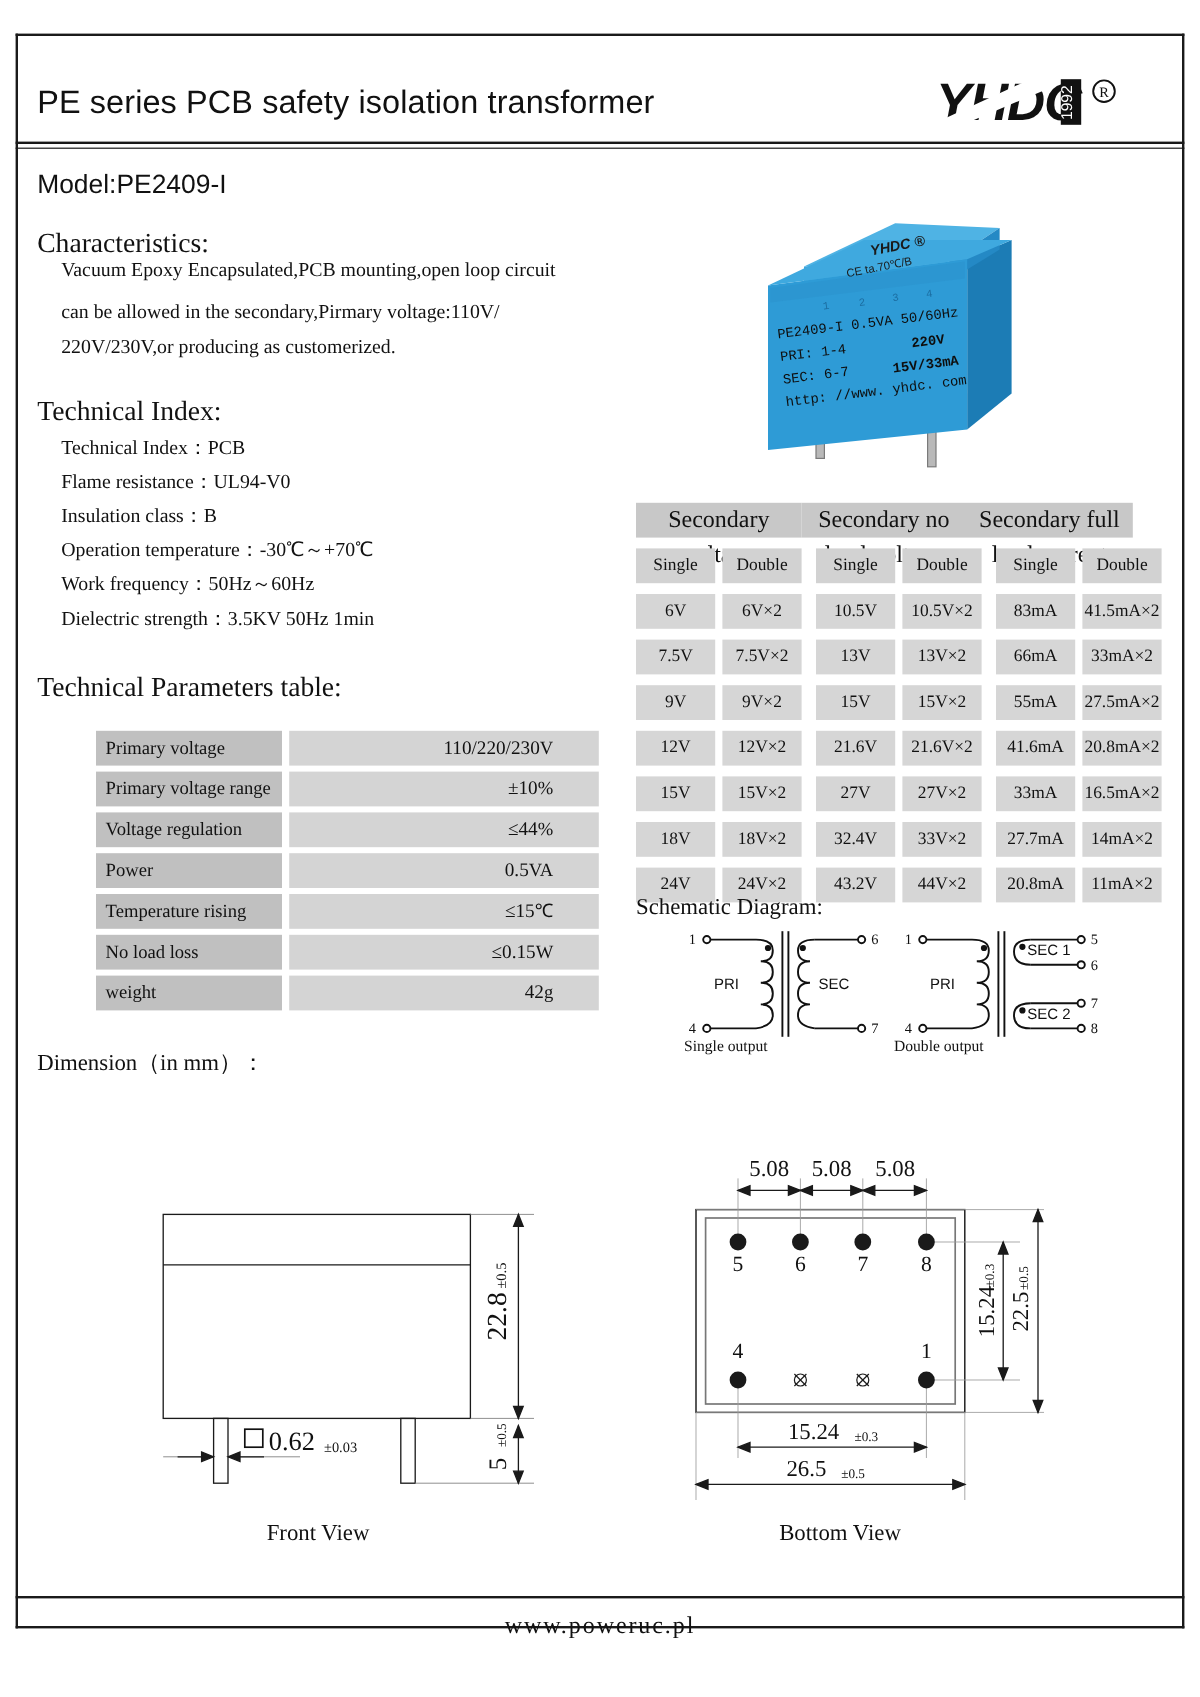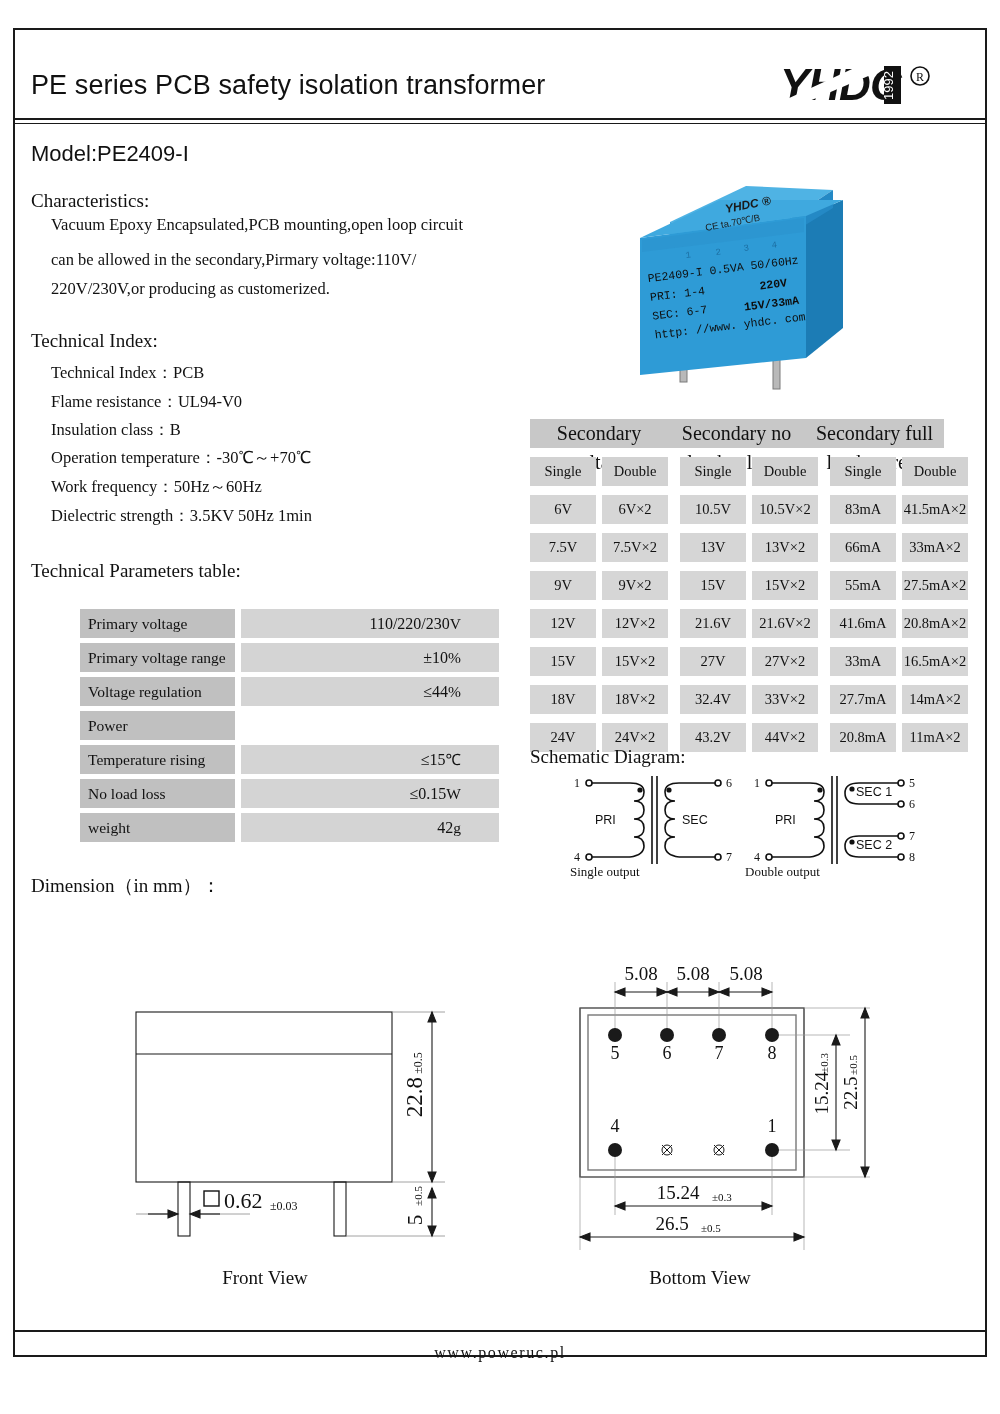--- a/index.html
+++ b/index.html
@@ -44,34 +44,34 @@
     left: 780px; top: 60px;
     width: 200px; height: 50px;
   }
   .logo svg { display:block; }
 
   .footer-url {
     position: absolute;
     left: 0; top: 1344px;
     width: 1000px;
     text-align: center;
-    font-size: 16px;
+    font-size: 20px;
     letter-spacing: 1.6px;
     font-family: "Liberation Serif", serif;
   }
 
   
   .model-line {
     position:absolute; left:31px; top:141px;
     font-family:"Liberation Sans", sans-serif;
     font-size:22px;
   }
   .sec-head {
     position:absolute;
-    font-size:19px;
+    font-size:23px;
   }
   .body-line {
     position:absolute;
     font-size:16.5px;
     white-space:nowrap;
   }
 
   
   .ptable { position:absolute; left:57px; top:609px; }
   .ptable .prow { display:flex; margin-bottom:5px; }
@@ -191,20 +191,24 @@
     </div>
     <div class="prow">
       <div class="pname">Voltage regulation</div>
       <div class="pval">
         <span>≤44</span>
         <span class="punit">%</span>
       </div>
     </div>
     <div class="prow">
       <div class="pname">Power</div>
+      <div class="pval">
+        <span>0.5</span>
+        <span class="punit">VA</span>
+      </div>
     </div>
     <div class="prow">
       <div class="pname">Temperature rising</div>
       <div class="pval">
         <span>≤15</span>
         <span class="punit">℃</span>
       </div>
     </div>
     <div class="prow">
       <div class="pname">No load loss</div>

